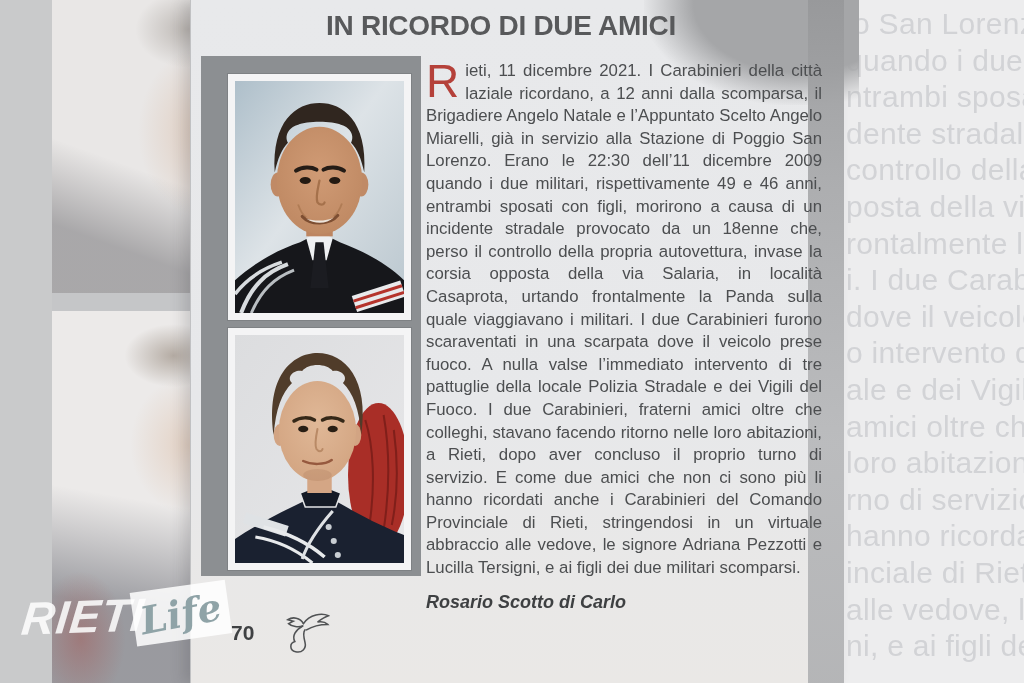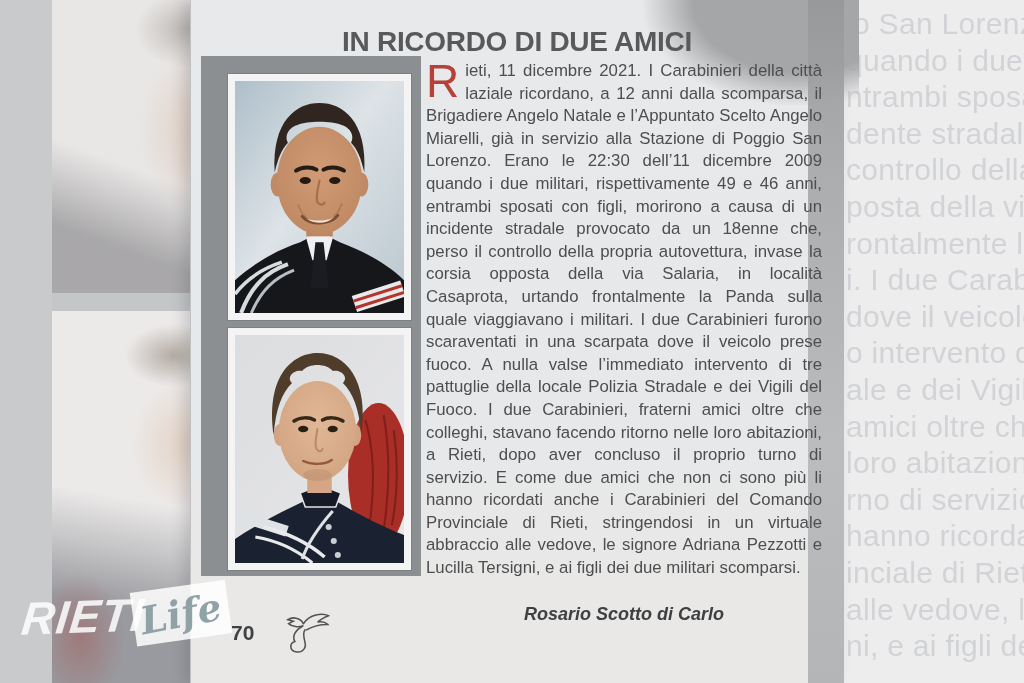--- a/index.html
+++ b/index.html
@@ -30,38 +30,38 @@
   .page{position:absolute;left:190px;top:0;width:653px;height:683px;
         background:linear-gradient(180deg,#e8e9eb 0%,#e7e8ea 60%,#eae8e6 100%);
         border-left:1px solid #c0c1c3;box-shadow:-7px 0 12px rgba(60,60,65,.18);}
   .corner-shade{position:absolute;right:-15px;top:-45px;width:215px;height:150px;
         background:radial-gradient(ellipse at 72% 32%, #a5a6a8 0%, #a5a6a8 48%, rgba(165,166,168,0) 72%);
         z-index:1;}
   .edge-strip{position:absolute;right:0;top:0;bottom:0;width:36px;z-index:1;
         background:linear-gradient(to bottom,#97989a 0%,#a8a9ab 28%,#b7b8ba 65%,#b0b1b3 100%);
         opacity:.92;}
 
-  .title{position:absolute;z-index:2;left:0;top:10px;width:620px;margin:16px;
+  .title{position:absolute;z-index:2;left:0;top:10px;width:620px;margin:0;
          text-align:center;font-size:28px;font-weight:700;letter-spacing:-.3px;
          color:#58595b;}
 
   .photo-block{position:absolute;z-index:2;left:10px;top:56px;width:220px;height:520px;
          background:#8c8f92;}
   .photo{position:absolute;left:27px;width:169px;margin:0;background:#fff;
          border:7px solid #f4f4f5;box-shadow:0 0 0 1px #7e8184;}
   .photo svg{display:block;width:100%;height:100%;}
   .photo1{top:18px;height:232px;}
   .photo2{top:272px;height:228px;}
 
   .text-col{position:absolute;z-index:2;left:235px;top:60px;width:396px;}
   .bodytext{margin:0;font-size:16.8px;line-height:22.6px;text-align:justify;
             color:#4c4e50;}
   .dropcap{float:left;font-size:46px;line-height:40px;padding:1px 6px 0 0;
            color:#b5413a;}
-  .signature{margin-top:24px;text-align:center;font-style:italic;font-weight:700;
+  .signature{margin-top:12px;text-align:left;font-style:italic;font-weight:700;
              font-size:18px;color:#3e4042;}
 
   .pfooter{position:absolute;z-index:2;left:40px;top:610px;display:flex;
            align-items:center;}
   .pagenum{font-size:21px;font-weight:700;color:#3f4143;margin-right:26px;}
   .dove{width:50px;height:46px;margin-right:6px;}
   .dove svg{display:block;width:100%;height:100%;}
   .mag{font-size:18px;letter-spacing:.8px;color:#4b4d4f;}
 
   

